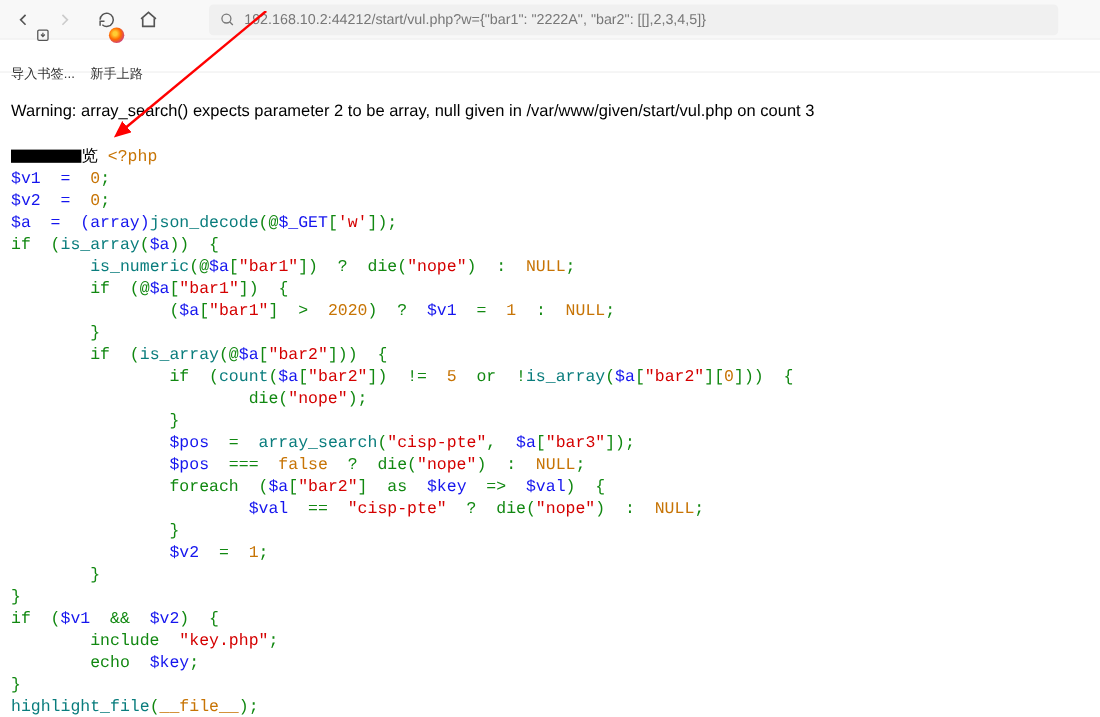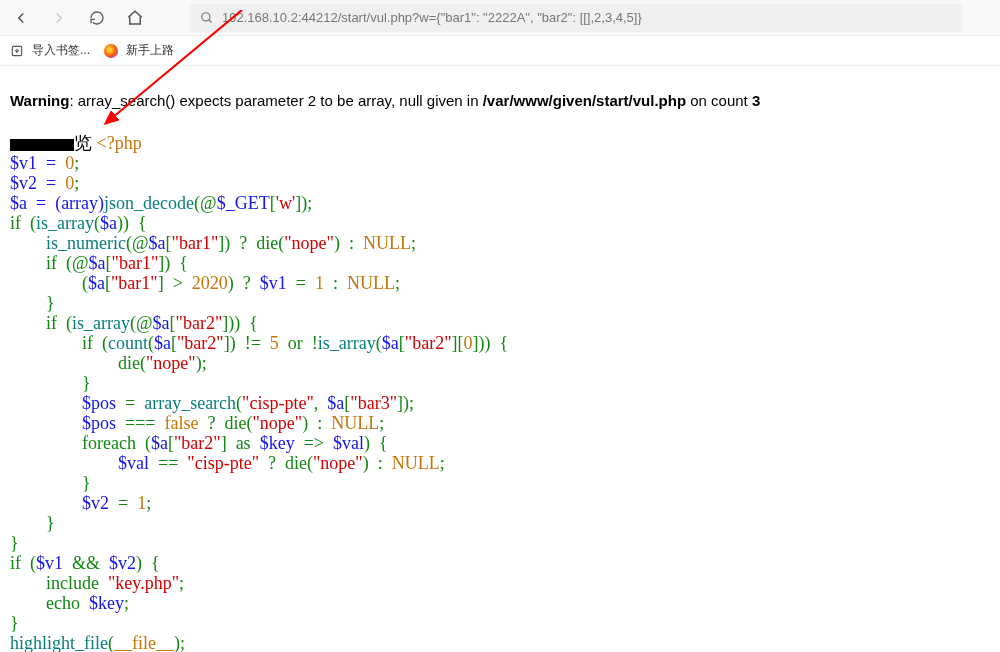--- a/index.html
+++ b/index.html
@@ -51,43 +51,44 @@
       align-items: center;
       padding: 4px 10px;
       gap: 14px;
       border-bottom: 1px solid #eee;
       height: 30px;
       font-size: 12px;
     }
     .bookmark-item {
       display: flex;
       align-items: center;
-      gap: 8px;
+      gap: 20px;
       color: #333;
       cursor: pointer;
+      flex-direction: column;
     }
     .ff-logo {
       width: 14px;
       height: 14px;
       border-radius: 50%;
       background: radial-gradient(circle at 40% 40%, #ffcc33 15%, #ff6a00 45%, #b72fb7 90%);
     }
     .content {
       padding: 26px 10px 10px 10px;
       position: relative;
     }
     .warning-line {
       font-size: 15px;
       color: #000;
       margin-bottom: 4px;
     }
-    .warning-line .bold { font-weight: bold; }
+    .warning-line .bold { font-weight: normal; }
     .code {
-      font-family: Liberation Serif, serif;
-      font-size: 18px;
+      font-family: Liberation Mono, monospace;
+      font-size: 15px;
       line-height: 20px;
       white-space: pre;
     }
     .c-orange { color: #c77405; }
     .c-green { color: #118811; }
     .c-blue { color: #1515ee; }
     .c-teal { color: #0a7d7d; }
     .c-red { color: #d40000; }
     .c-black { color: #000; }
     .redacted {

